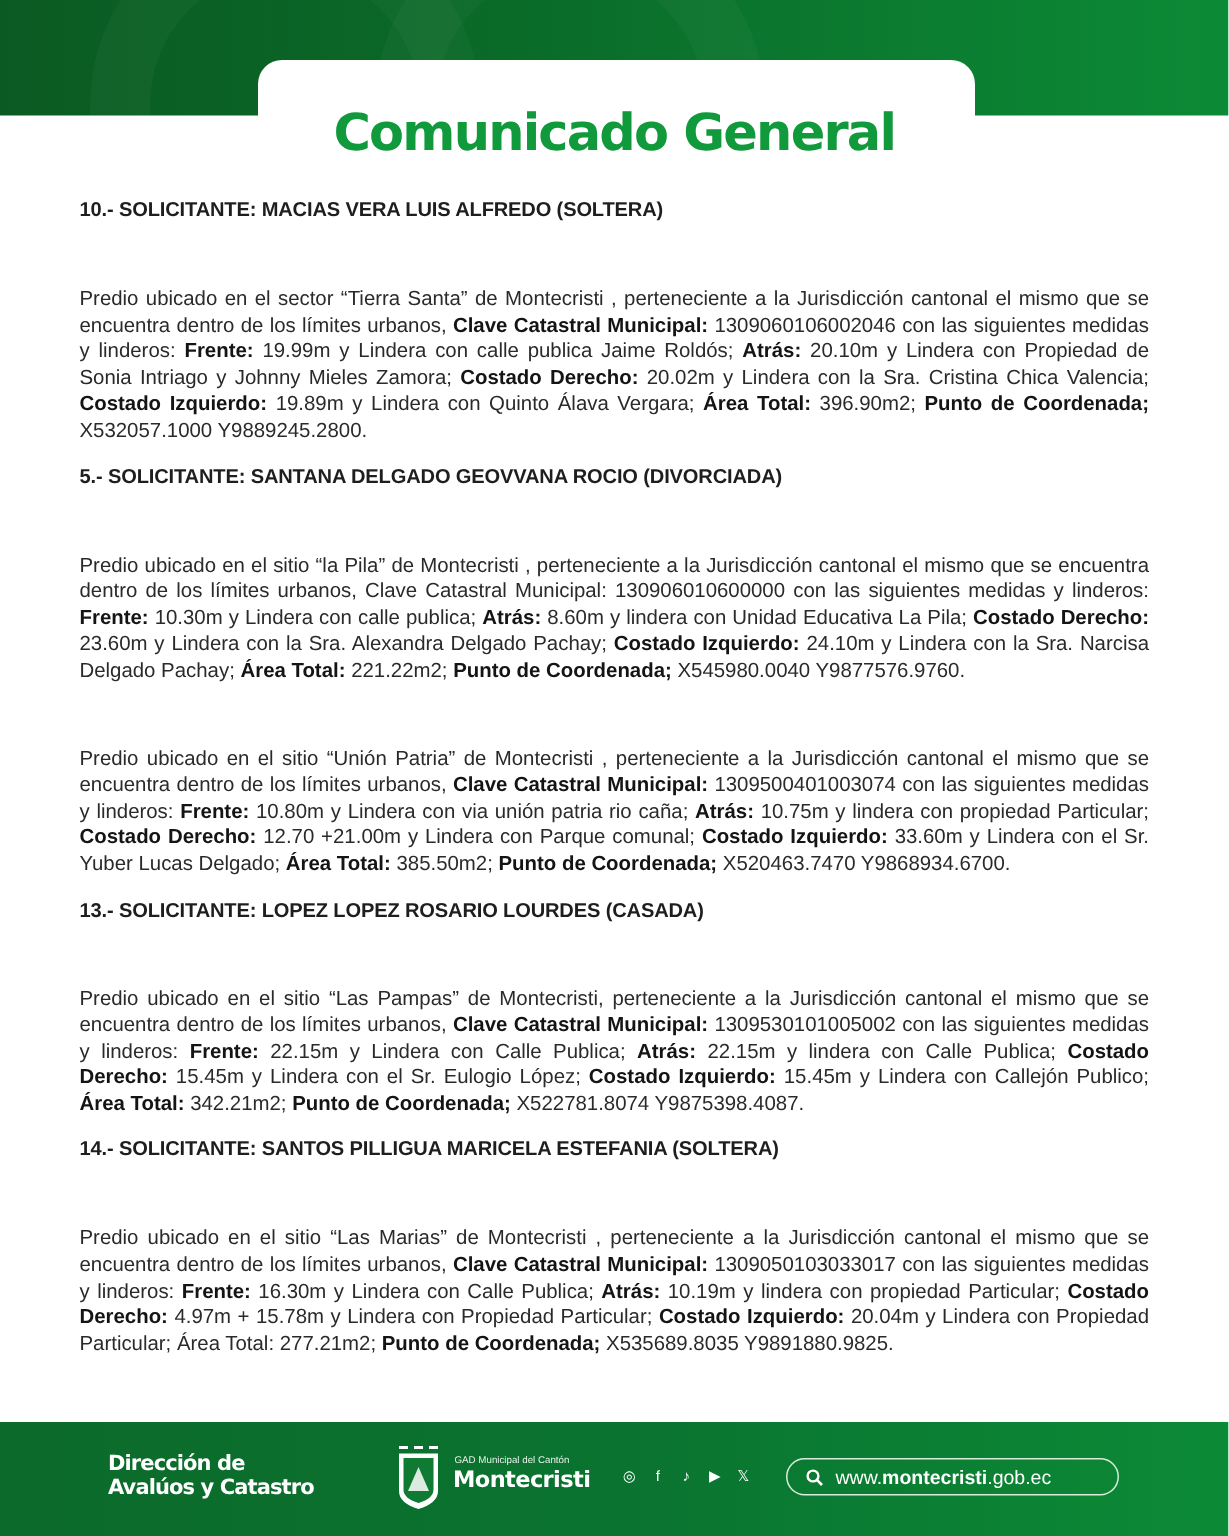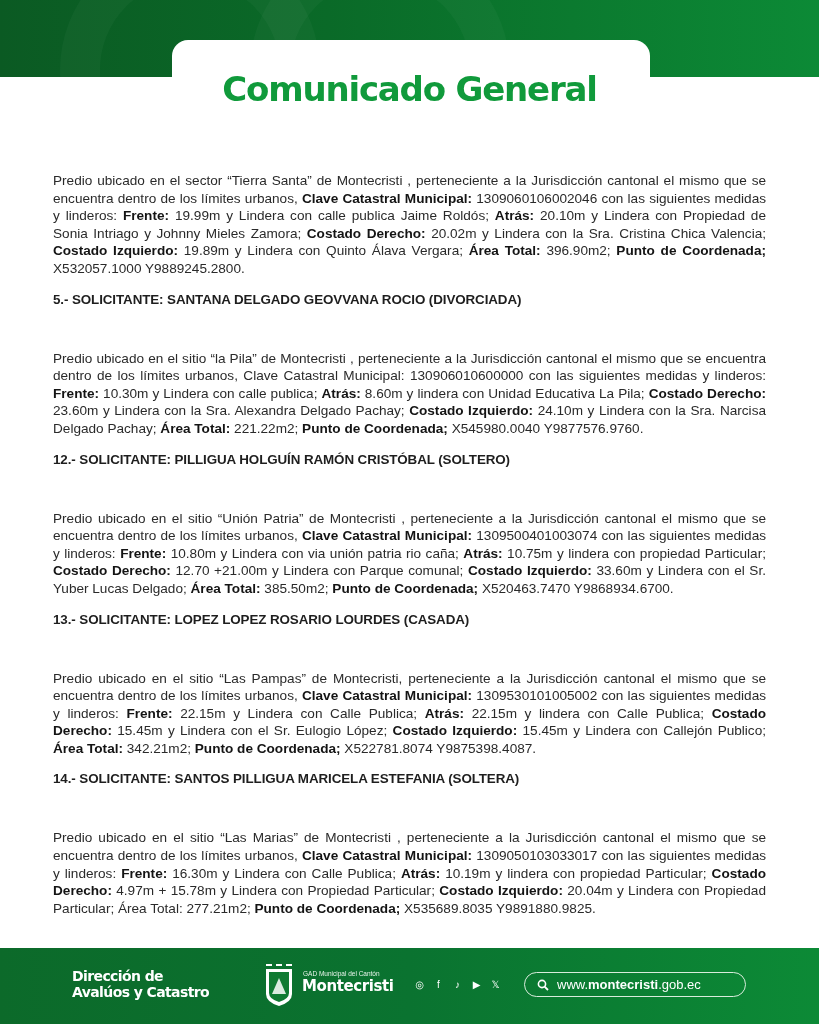--- a/index.html
+++ b/index.html
@@ -69,28 +69,28 @@
 
 <div class="header">
   <div class="ghost" style="left:60px;width:260px;height:260px;"></div>
   <div class="ghost" style="left:250px;width:260px;height:260px;"></div>
 </div>
 <div class="title-tab"></div>
 <div class="title">Comunicado General</div>
 
 <div class="content">
   <div>
+    <div class="entry-head">10.- SOLICITANTE: MACIAS VERA LUIS ALFREDO (SOLTERA)</div>
     <p class="entry-body"><span>Predio ubicado en el sector “Tierra Santa” de Montecristi , perteneciente a la Jurisdicción cantonal el mismo que se encuentra dentro de los límites urbanos, </span><b>Clave Catastral Municipal:</b><span> 1309060106002046 con las siguientes medidas y linderos: </span><b>Frente:</b><span> 19.99m y Lindera con calle publica Jaime Roldós; </span><b>Atrás:</b><span> 20.10m y Lindera con Propiedad de Sonia Intriago y Johnny Mieles Zamora; </span><b>Costado Derecho:</b><span> 20.02m y Lindera con la Sra. Cristina Chica Valencia; </span><b>Costado Izquierdo:</b><span> 19.89m y Lindera con Quinto Álava Vergara; </span><b>Área Total:</b><span> 396.90m2; </span><b>Punto de Coordenada;</b><span> X532057.1000 Y9889245.2800.</span></p>
   </div>
   <div>
     <div class="entry-head">5.- SOLICITANTE: SANTANA DELGADO GEOVVANA ROCIO (DIVORCIADA)</div>
     <p class="entry-body"><span>Predio ubicado en el sitio “la Pila” de Montecristi , perteneciente a la Jurisdicción cantonal el mismo que se encuentra dentro de los límites urbanos, Clave Catastral Municipal: 130906010600000 con las siguientes medidas y linderos: </span><b>Frente:</b><span> 10.30m y Lindera con calle publica; </span><b>Atrás:</b><span> 8.60m y lindera con Unidad Educativa La Pila; </span><b>Costado Derecho:</b><span> 23.60m y Lindera con la Sra. Alexandra Delgado Pachay; </span><b>Costado Izquierdo:</b><span> 24.10m y Lindera con la Sra. Narcisa Delgado Pachay; </span><b>Área Total:</b><span> 221.22m2; </span><b>Punto de Coordenada;</b><span> X545980.0040 Y9877576.9760.</span></p>
   </div>
   <div>
-    <div class="entry-head">12.- SOLICITANTE: PILLIGUA HOLGUÍN RAMÓN CRISTÓBAL (SOLTERO)</div>
     <p class="entry-body"><span>Predio ubicado en el sitio “Unión Patria” de Montecristi , perteneciente a la Jurisdicción cantonal el mismo que se encuentra dentro de los límites urbanos, </span><b>Clave Catastral Municipal:</b><span> 1309500401003074 con las siguientes medidas y linderos: </span><b>Frente:</b><span> 10.80m y Lindera con via unión patria rio caña; </span><b>Atrás:</b><span> 10.75m y lindera con propiedad Particular; </span><b>Costado Derecho:</b><span> 12.70 +21.00m y Lindera con Parque comunal; </span><b>Costado Izquierdo:</b><span> 33.60m y Lindera con el Sr. Yuber Lucas Delgado; </span><b>Área Total:</b><span> 385.50m2; </span><b>Punto de Coordenada;</b><span> X520463.7470 Y9868934.6700.</span></p>
   </div>
   <div>
     <div class="entry-head">13.- SOLICITANTE: LOPEZ LOPEZ ROSARIO LOURDES (CASADA)</div>
     <p class="entry-body"><span>Predio ubicado en el sitio “Las Pampas” de Montecristi, perteneciente a la Jurisdicción cantonal el mismo que se encuentra dentro de los límites urbanos, </span><b>Clave Catastral Municipal:</b><span> 1309530101005002 con las siguientes medidas y linderos: </span><b>Frente:</b><span> 22.15m y Lindera con Calle Publica; </span><b>Atrás:</b><span> 22.15m y lindera con Calle Publica; </span><b>Costado Derecho:</b><span> 15.45m y Lindera con el Sr. Eulogio López; </span><b>Costado Izquierdo:</b><span> 15.45m y Lindera con Callejón Publico; </span><b>Área Total:</b><span> 342.21m2; </span><b>Punto de Coordenada;</b><span> X522781.8074 Y9875398.4087.</span></p>
   </div>
   <div>
     <div class="entry-head">14.- SOLICITANTE: SANTOS PILLIGUA MARICELA ESTEFANIA (SOLTERA)</div>
     <p class="entry-body"><span>Predio ubicado en el sitio “Las Marias” de Montecristi , perteneciente a la Jurisdicción cantonal el mismo que se encuentra dentro de los límites urbanos, </span><b>Clave Catastral Municipal:</b><span> 1309050103033017 con las siguientes medidas y linderos: </span><b>Frente:</b><span> 16.30m y Lindera con Calle Publica; </span><b>Atrás:</b><span> 10.19m y lindera con propiedad Particular; </span><b>Costado Derecho:</b><span> 4.97m + 15.78m y Lindera con Propiedad Particular; </span><b>Costado Izquierdo:</b><span> 20.04m y Lindera con Propiedad Particular; Área Total: 277.21m2; </span><b>Punto de Coordenada;</b><span> X535689.8035 Y9891880.9825.</span></p>
   </div>

